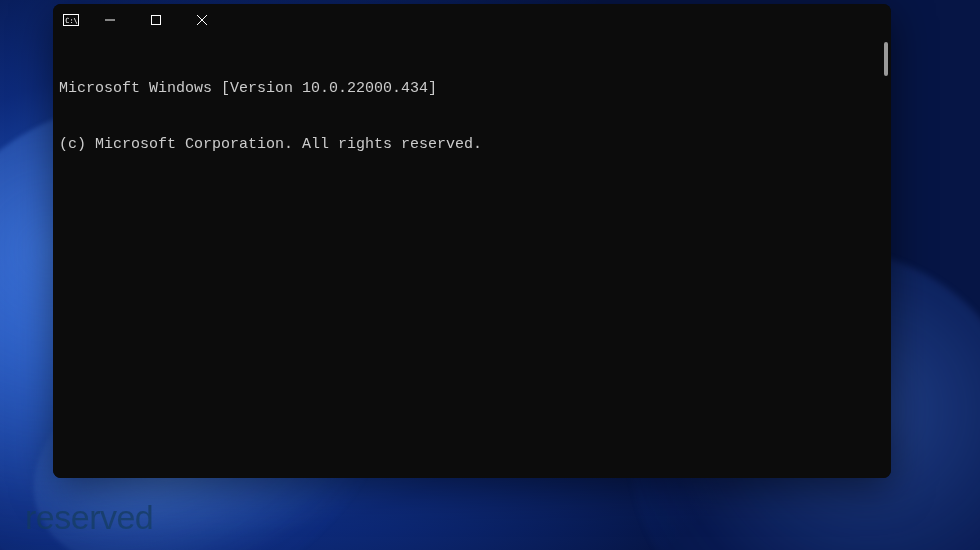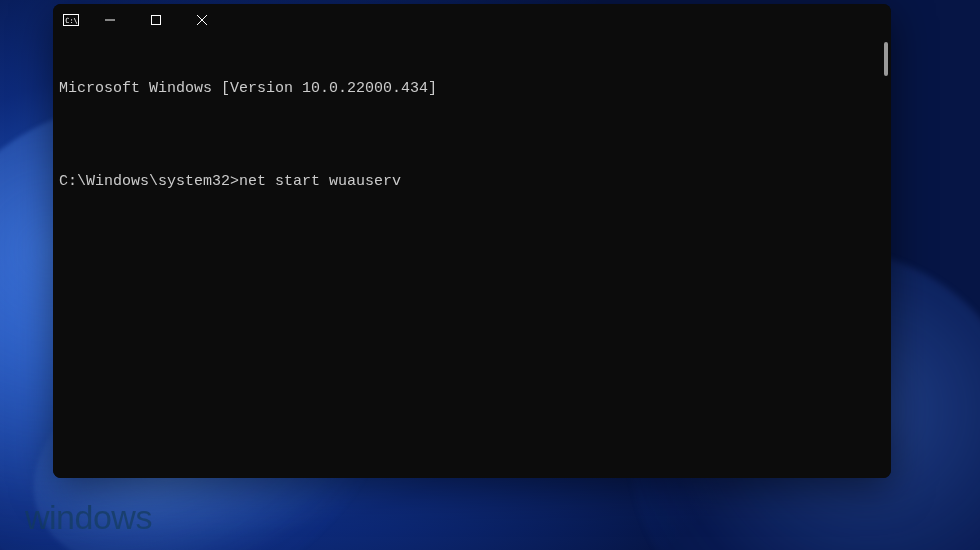--- a/index.html
+++ b/index.html
@@ -152,21 +152,21 @@
 </head>
 <body>
 
 <div class="desktop-bg">
   <div class="bg-swirl-1"></div>
   <div class="bg-swirl-2"></div>
   <div class="bg-swirl-3"></div>
 </div>
 
 <div class="watermark">
-  <div>windows</div>
+  <div>reserved</div>
 </div>
 
 <div class="window">
   <div class="titlebar">
     <span class="titlebar-icon">
       <svg width="16" height="12" viewBox="0 0 16 12">
         <rect x="0.5" y="0.5" width="15" height="11" fill="none" stroke="#ffffff" stroke-width="1"></rect>
         <text x="2.2" y="8.5" font-family="Consolas,monospace" font-size="7" fill="#ffffff">C:\</text>
       </svg>
     </span>
@@ -184,17 +184,17 @@
       <div class="window-control close">
         <svg width="10" height="10" viewBox="0 0 10 10">
           <line x1="0" y1="0" x2="10" y2="10" stroke="#ffffff" stroke-width="1"></line>
           <line x1="10" y1="0" x2="0" y2="10" stroke="#ffffff" stroke-width="1"></line>
         </svg>
       </div>
     </div>
   </div>
   <div class="terminal-body">
     <div class="terminal-line">Microsoft Windows [Version 10.0.22000.434]</div>
+    <div class="terminal-line">(c) Microsoft Corporation. All rights reserved.</div>
     <div class="terminal-line"></div>
-    <div class="terminal-line"><span>C:\Windows\system32&gt;</span><span>net start wuauserv</span><span class="cursor-block"></span></div>
     <div class="scrollbar-thumb"></div>
   </div>
 </div>
 
 </body></html>

